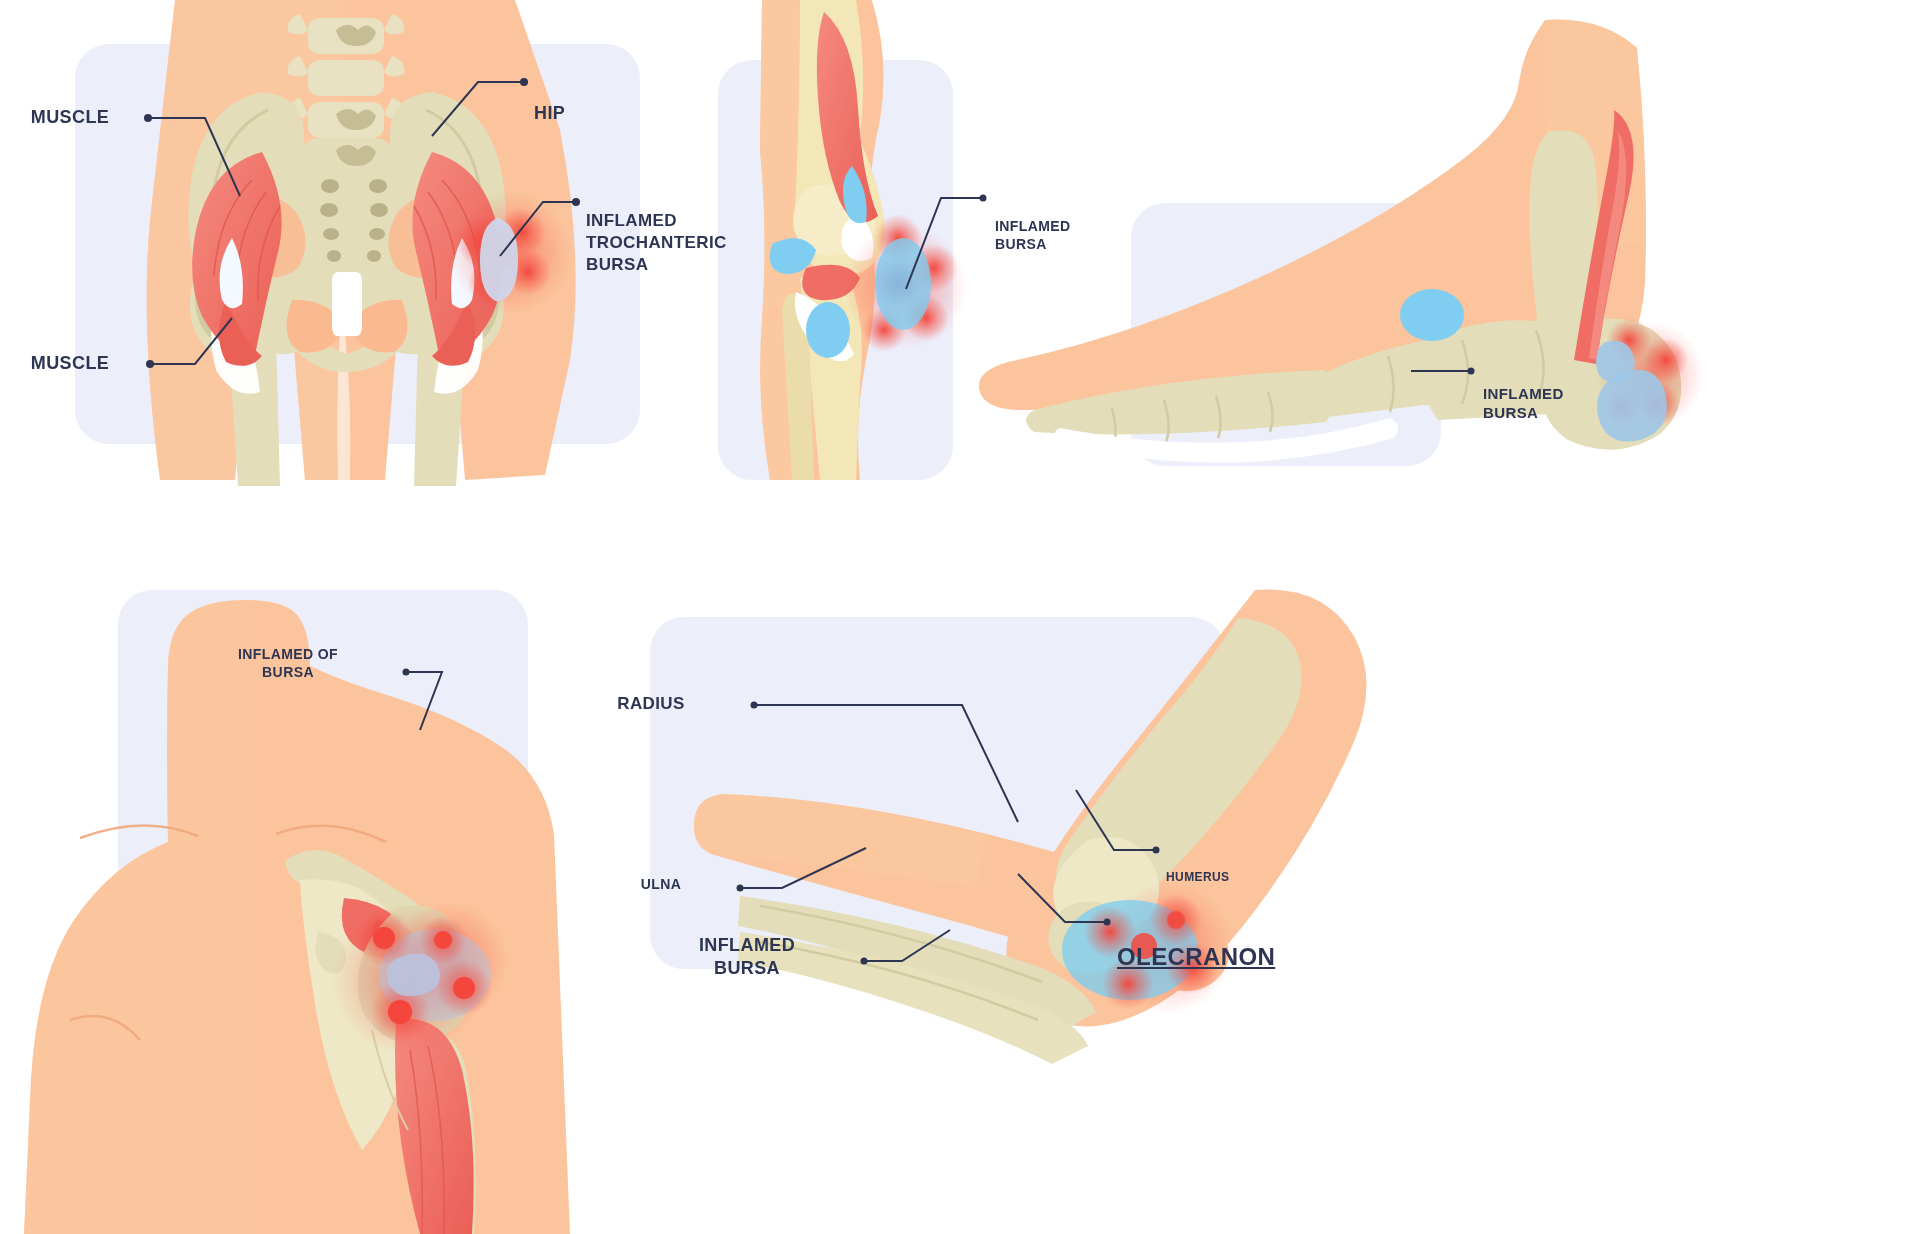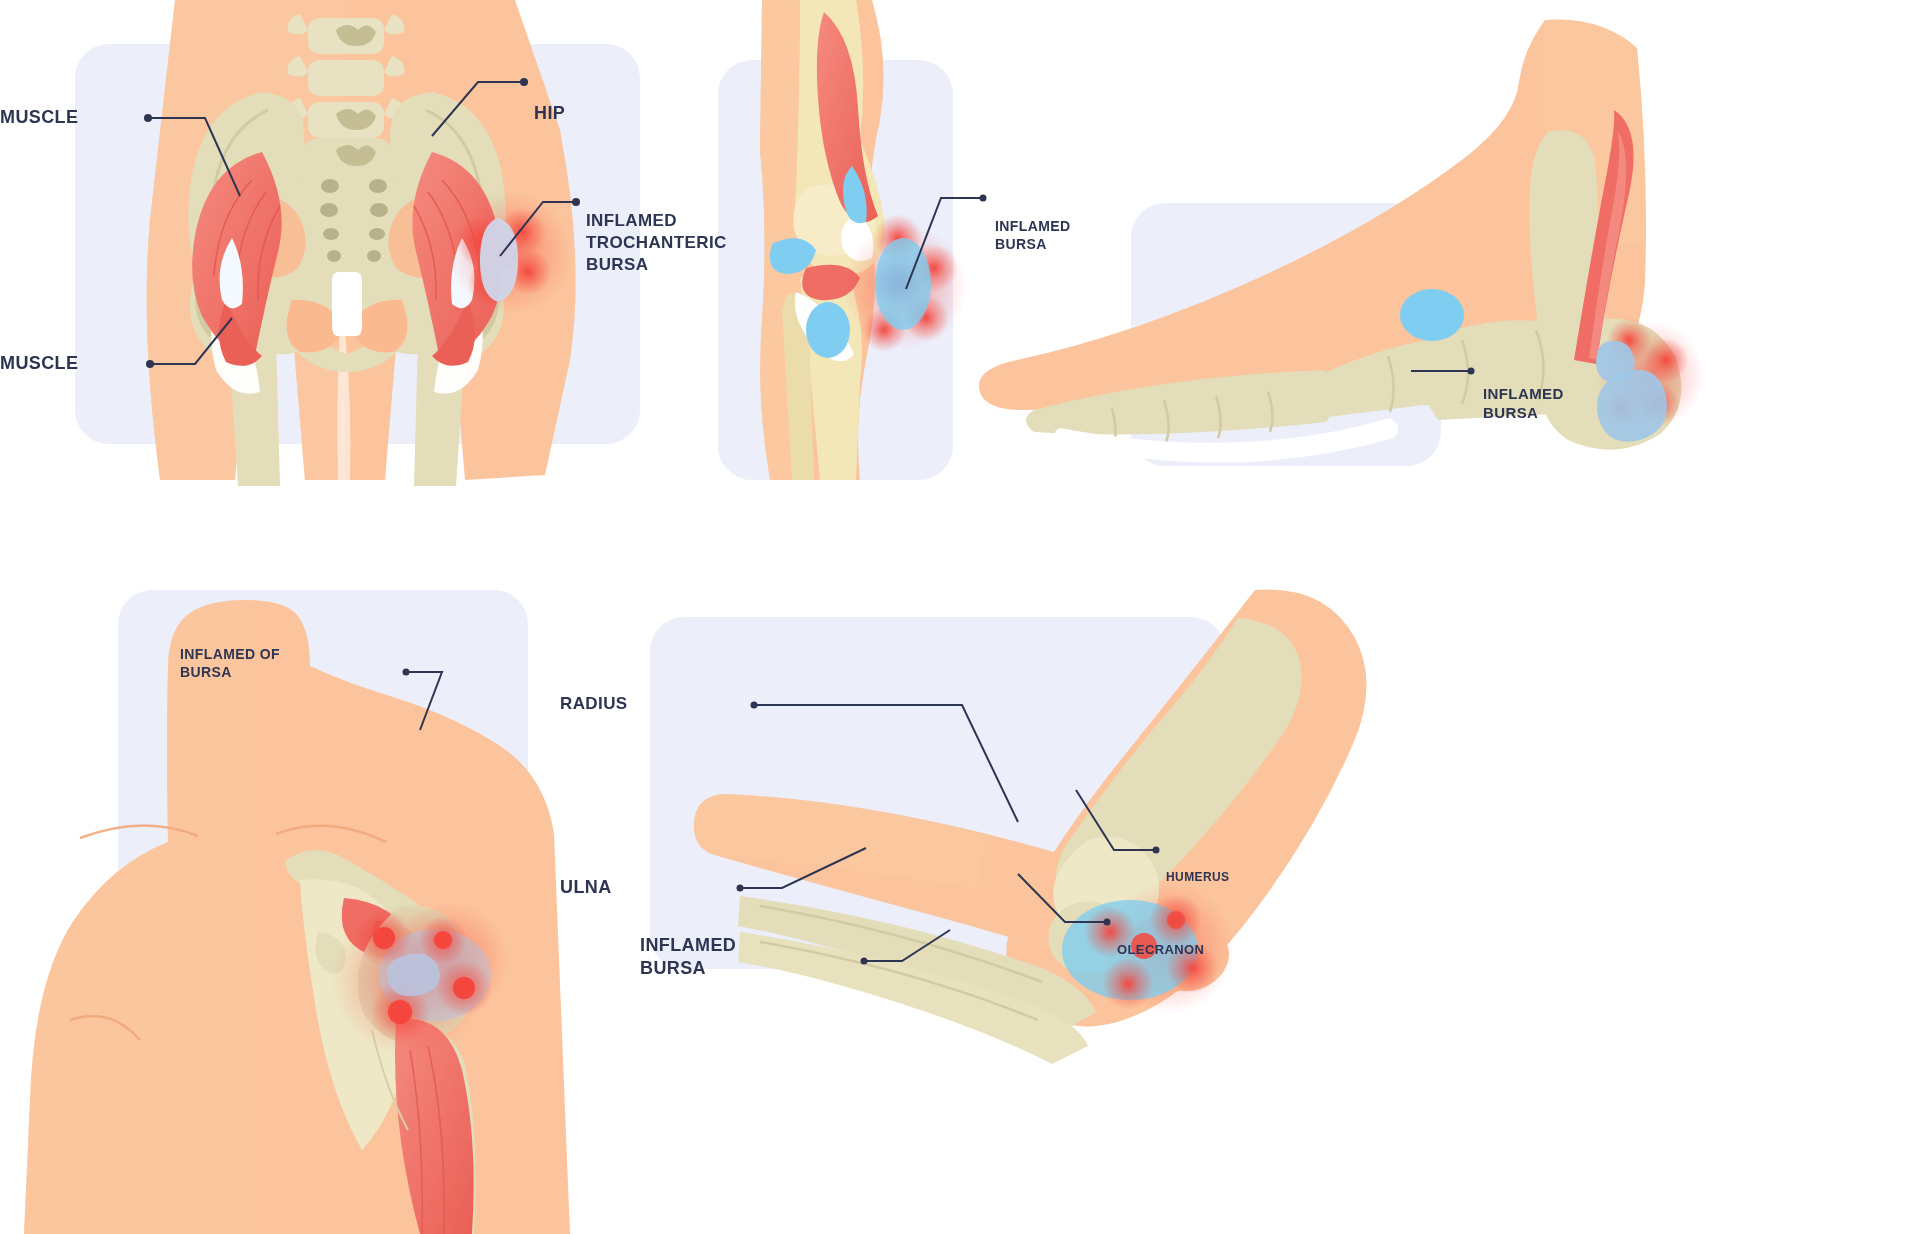--- a/index.html
+++ b/index.html
@@ -2,21 +2,21 @@
 <html><head>
 <meta charset="utf-8">
 <style>
   html,body{margin:0;padding:0;background:#ffffff;}
   body{width:1920px;height:1234px;position:relative;overflow:hidden;
        font-family:"Liberation Sans",sans-serif;}
   .stage{position:absolute;left:0;top:0;width:1920px;height:1234px;}
   .panel-bg{position:absolute;background:#eceefa;border-radius:34px;}
   .lbl{position:absolute;color:#2e3553;font-weight:bold;letter-spacing:.4px;
        line-height:1.28;white-space:pre-line;}
-  .lbl.r{text-align:left;}
+  .lbl.r{text-align:center;}
   .lbl.l{text-align:left;margin-top:32px;}
   svg.art{position:absolute;left:0;top:0;width:1920px;height:1234px;overflow:visible;}
   .lead{stroke:#2e3553;stroke-width:2;fill:none;}
   .dot{fill:#2e3553;}
 </style>
 </head>
 <body>
 
 <div class="stage">
 
@@ -347,22 +347,22 @@
 BURSA</div>
 
   <div class="lbl l" style="left:1483px;top:352px;width:180px;font-size:15px;">INFLAMED
 BURSA</div>
 
   <div class="lbl r" style="left:180px;top:646px;width:216px;font-size:14px;">INFLAMED OF
 BURSA</div>
 
   <div class="lbl r" style="left:560px;top:693px;width:182px;font-size:17px;">RADIUS</div>
 
-  <div class="lbl r" style="left:560px;top:876px;width:168px;font-size:18px;">ULNA</div>
+  <div class="lbl r" style="left:577px;top:876px;width:168px;font-size:14px;">ULNA</div>
 
   <div class="lbl l" style="left:1166px;top:838px;width:200px;font-size:12px;">HUMERUS</div>
 
-  <div class="lbl l" style="left:1117px;top:910px;width:220px;font-size:13px;">OLECRANON</div>
+  <div class="lbl l" style="left:1117px;top:910px;width:220px;font-size:24px;text-decoration:underline;">OLECRANON</div>
 
   <div class="lbl r" style="left:640px;top:934px;width:214px;font-size:18px;">INFLAMED
 BURSA</div>
 
 </div>
 
 </body></html>

